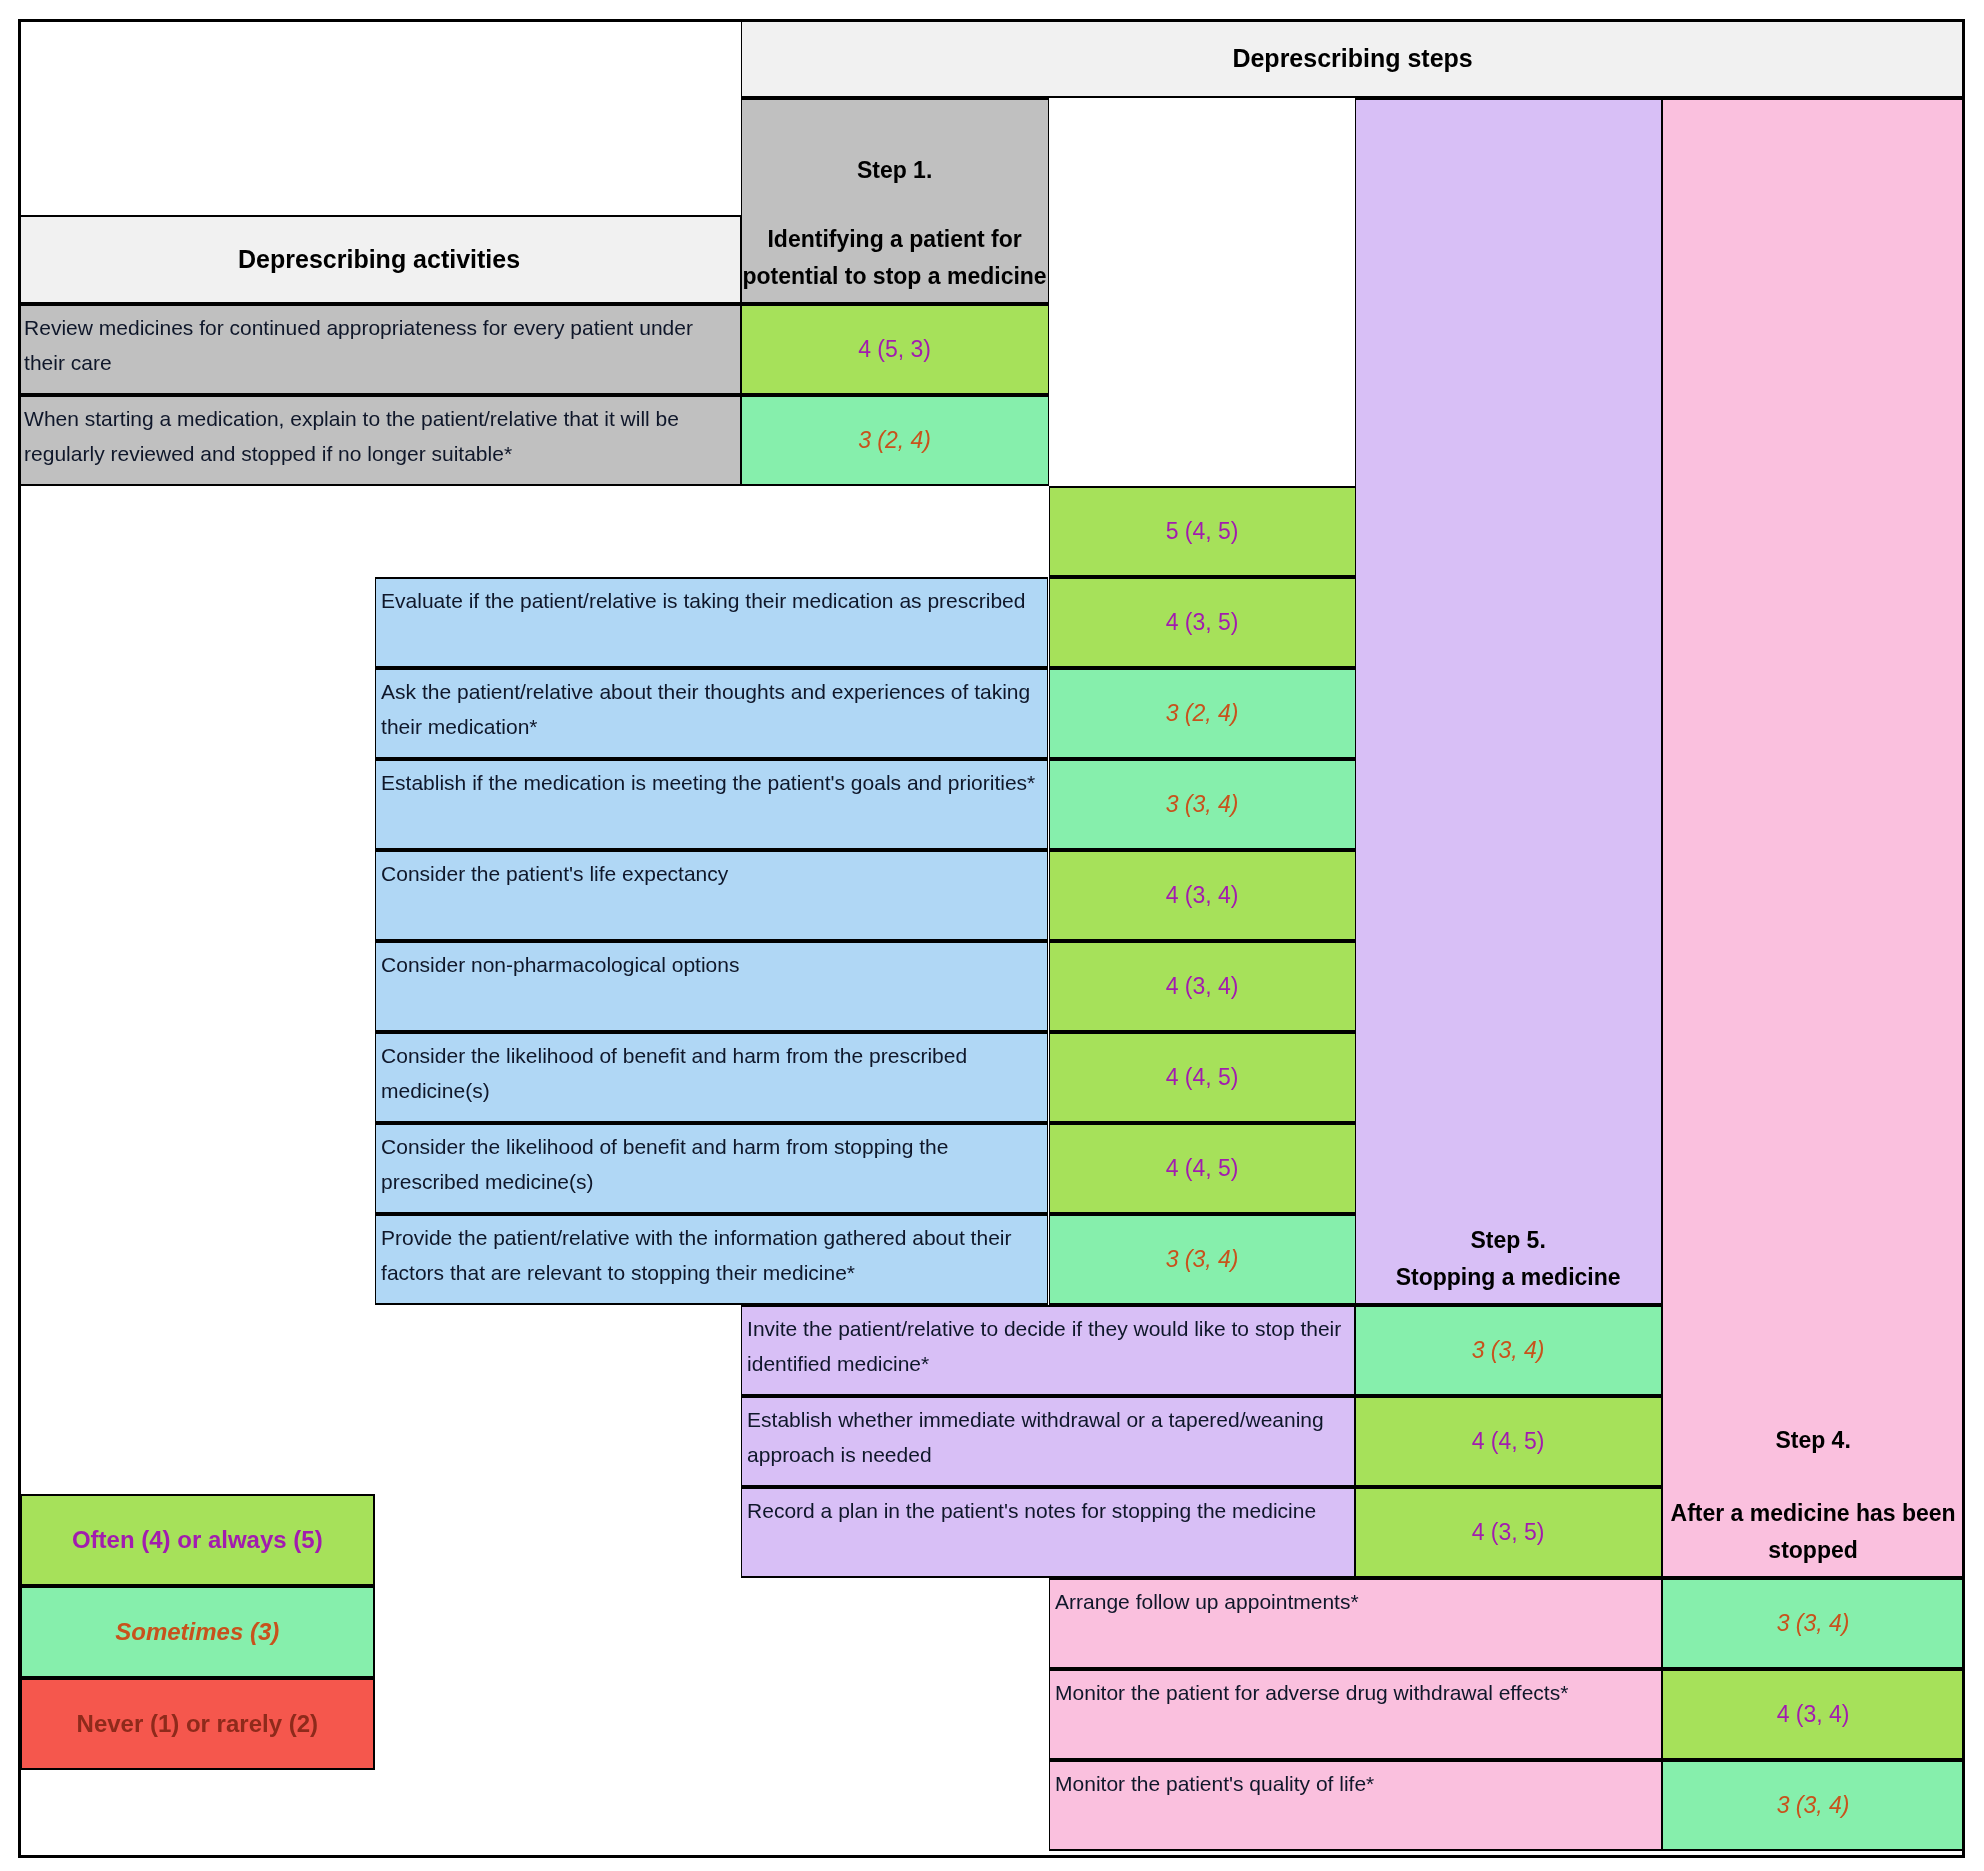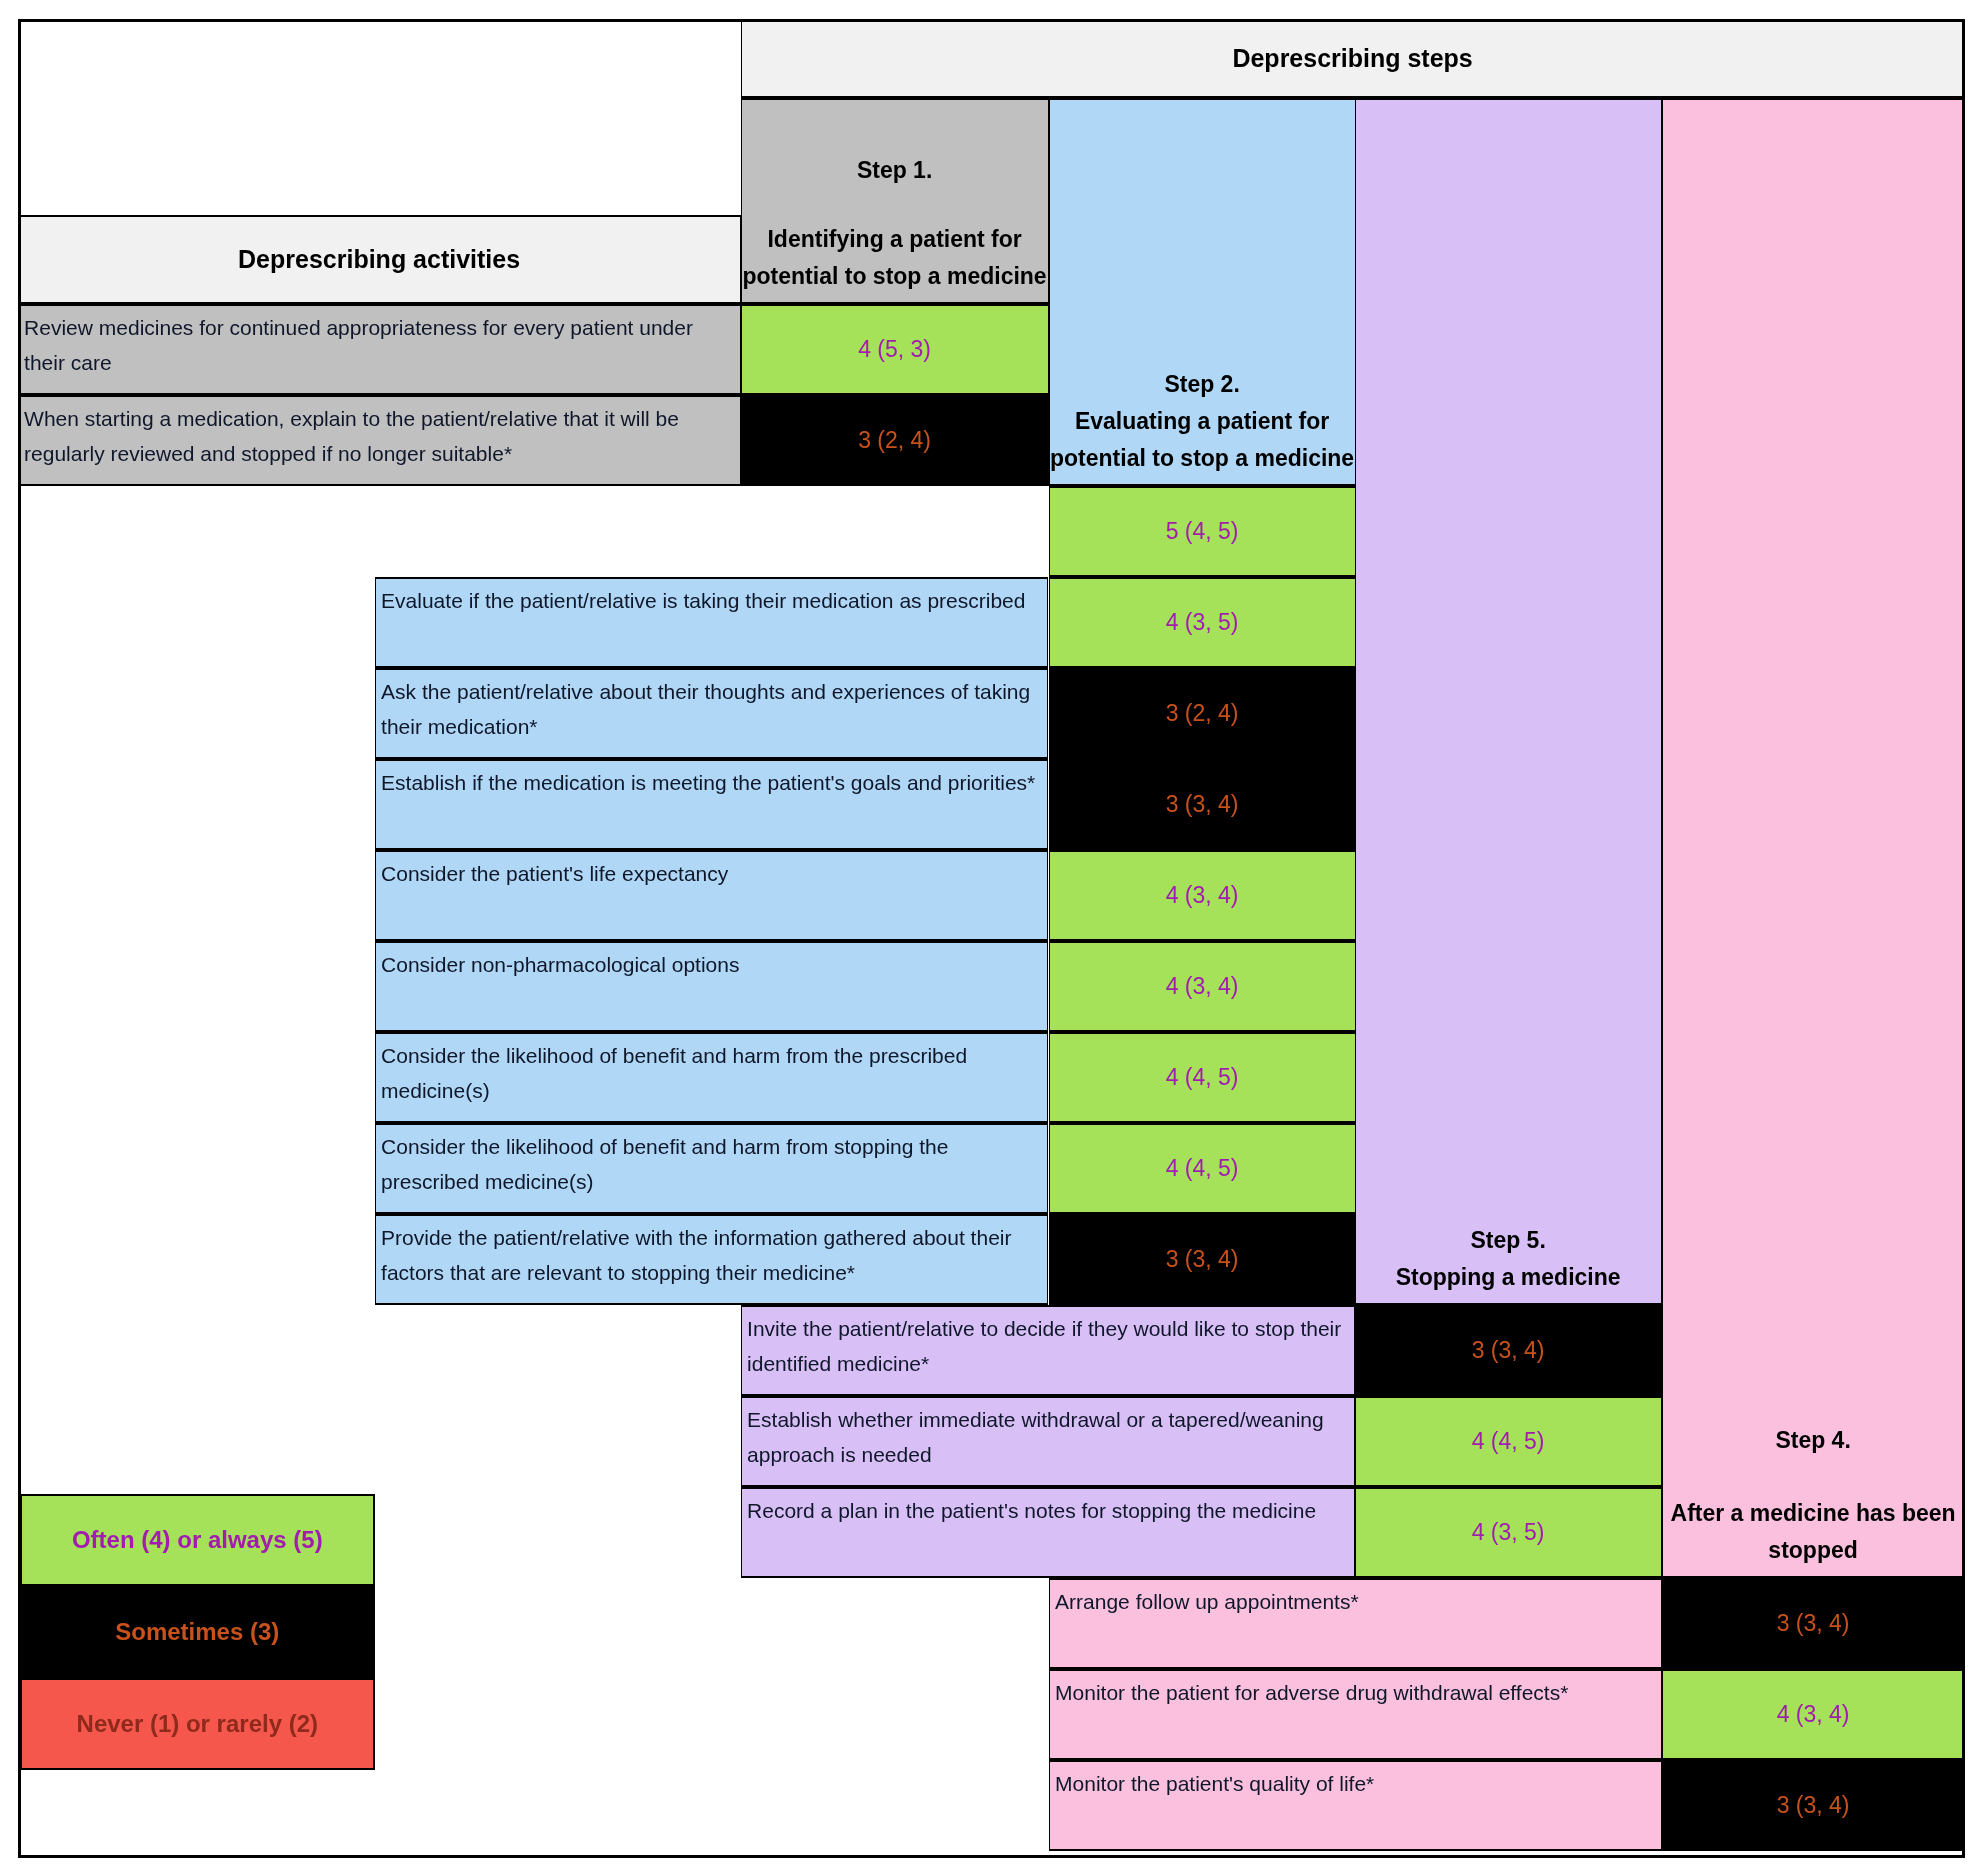--- a/index.html
+++ b/index.html
@@ -20,40 +20,36 @@
   .val{display:flex;align-items:center;justify-content:center;font-size:23px;}
   .row-gray .act{left:0;width:723px;background:#C0C0C0;}
   .row-gray .val{left:723px;width:308px;}
   .row-blue .act{left:357px;width:673px;background:#B0D7F5;}
   .row-blue .val{left:1031px;width:307px;}
   .row-purple .act{left:723px;width:614px;background:#D8BFF6;}
   .row-purple .val{left:1337px;width:307px;}
   .row-pink .act{left:1031px;width:613px;background:#FAC0DE;}
   .row-pink .val{left:1644px;width:303px;}
   [data-rating="green"]{background:#A6E15A;color:#a21caf;}
-  [data-rating="amber"]{background:#000000;color:#C8521C;}
+  [data-rating="amber"]{background:#86efac;color:#C8521C;font-style:italic;}
   [data-rating="red"]{background:#F5574D;color:#8E2A1B;}
   .legend-box{position:absolute;left:2.2px;width:355px;height:92px;box-sizing:border-box;border:2.2px solid #000;display:flex;align-items:center;justify-content:center;font-size:24px;font-weight:bold;text-align:center;}
 </style>
 </head>
 <body>
 
 <div class="table-wrap">
 
   <div class="cell act-header">Deprescribing activities</div>
 
   <div class="cell banner">Deprescribing steps</div>
 
   <div class="cell step-col step1">
     <div>Step 1.</div>
     <div>Identifying a patient for potential to stop a medicine</div>
-  </div>
-  <div class="cell step-col step2">
-    <div>Step 2.</div>
-    <div>Evaluating a patient for potential to stop a medicine</div>
   </div>
   <div class="cell step-col step3">
     <div>Step 5.</div>
     <div>Stopping a medicine</div>
   </div>
   <div class="cell step-col step4">
     <div>Step 4.</div>
     <div>After a medicine has been stopped</div>
   </div>
 

